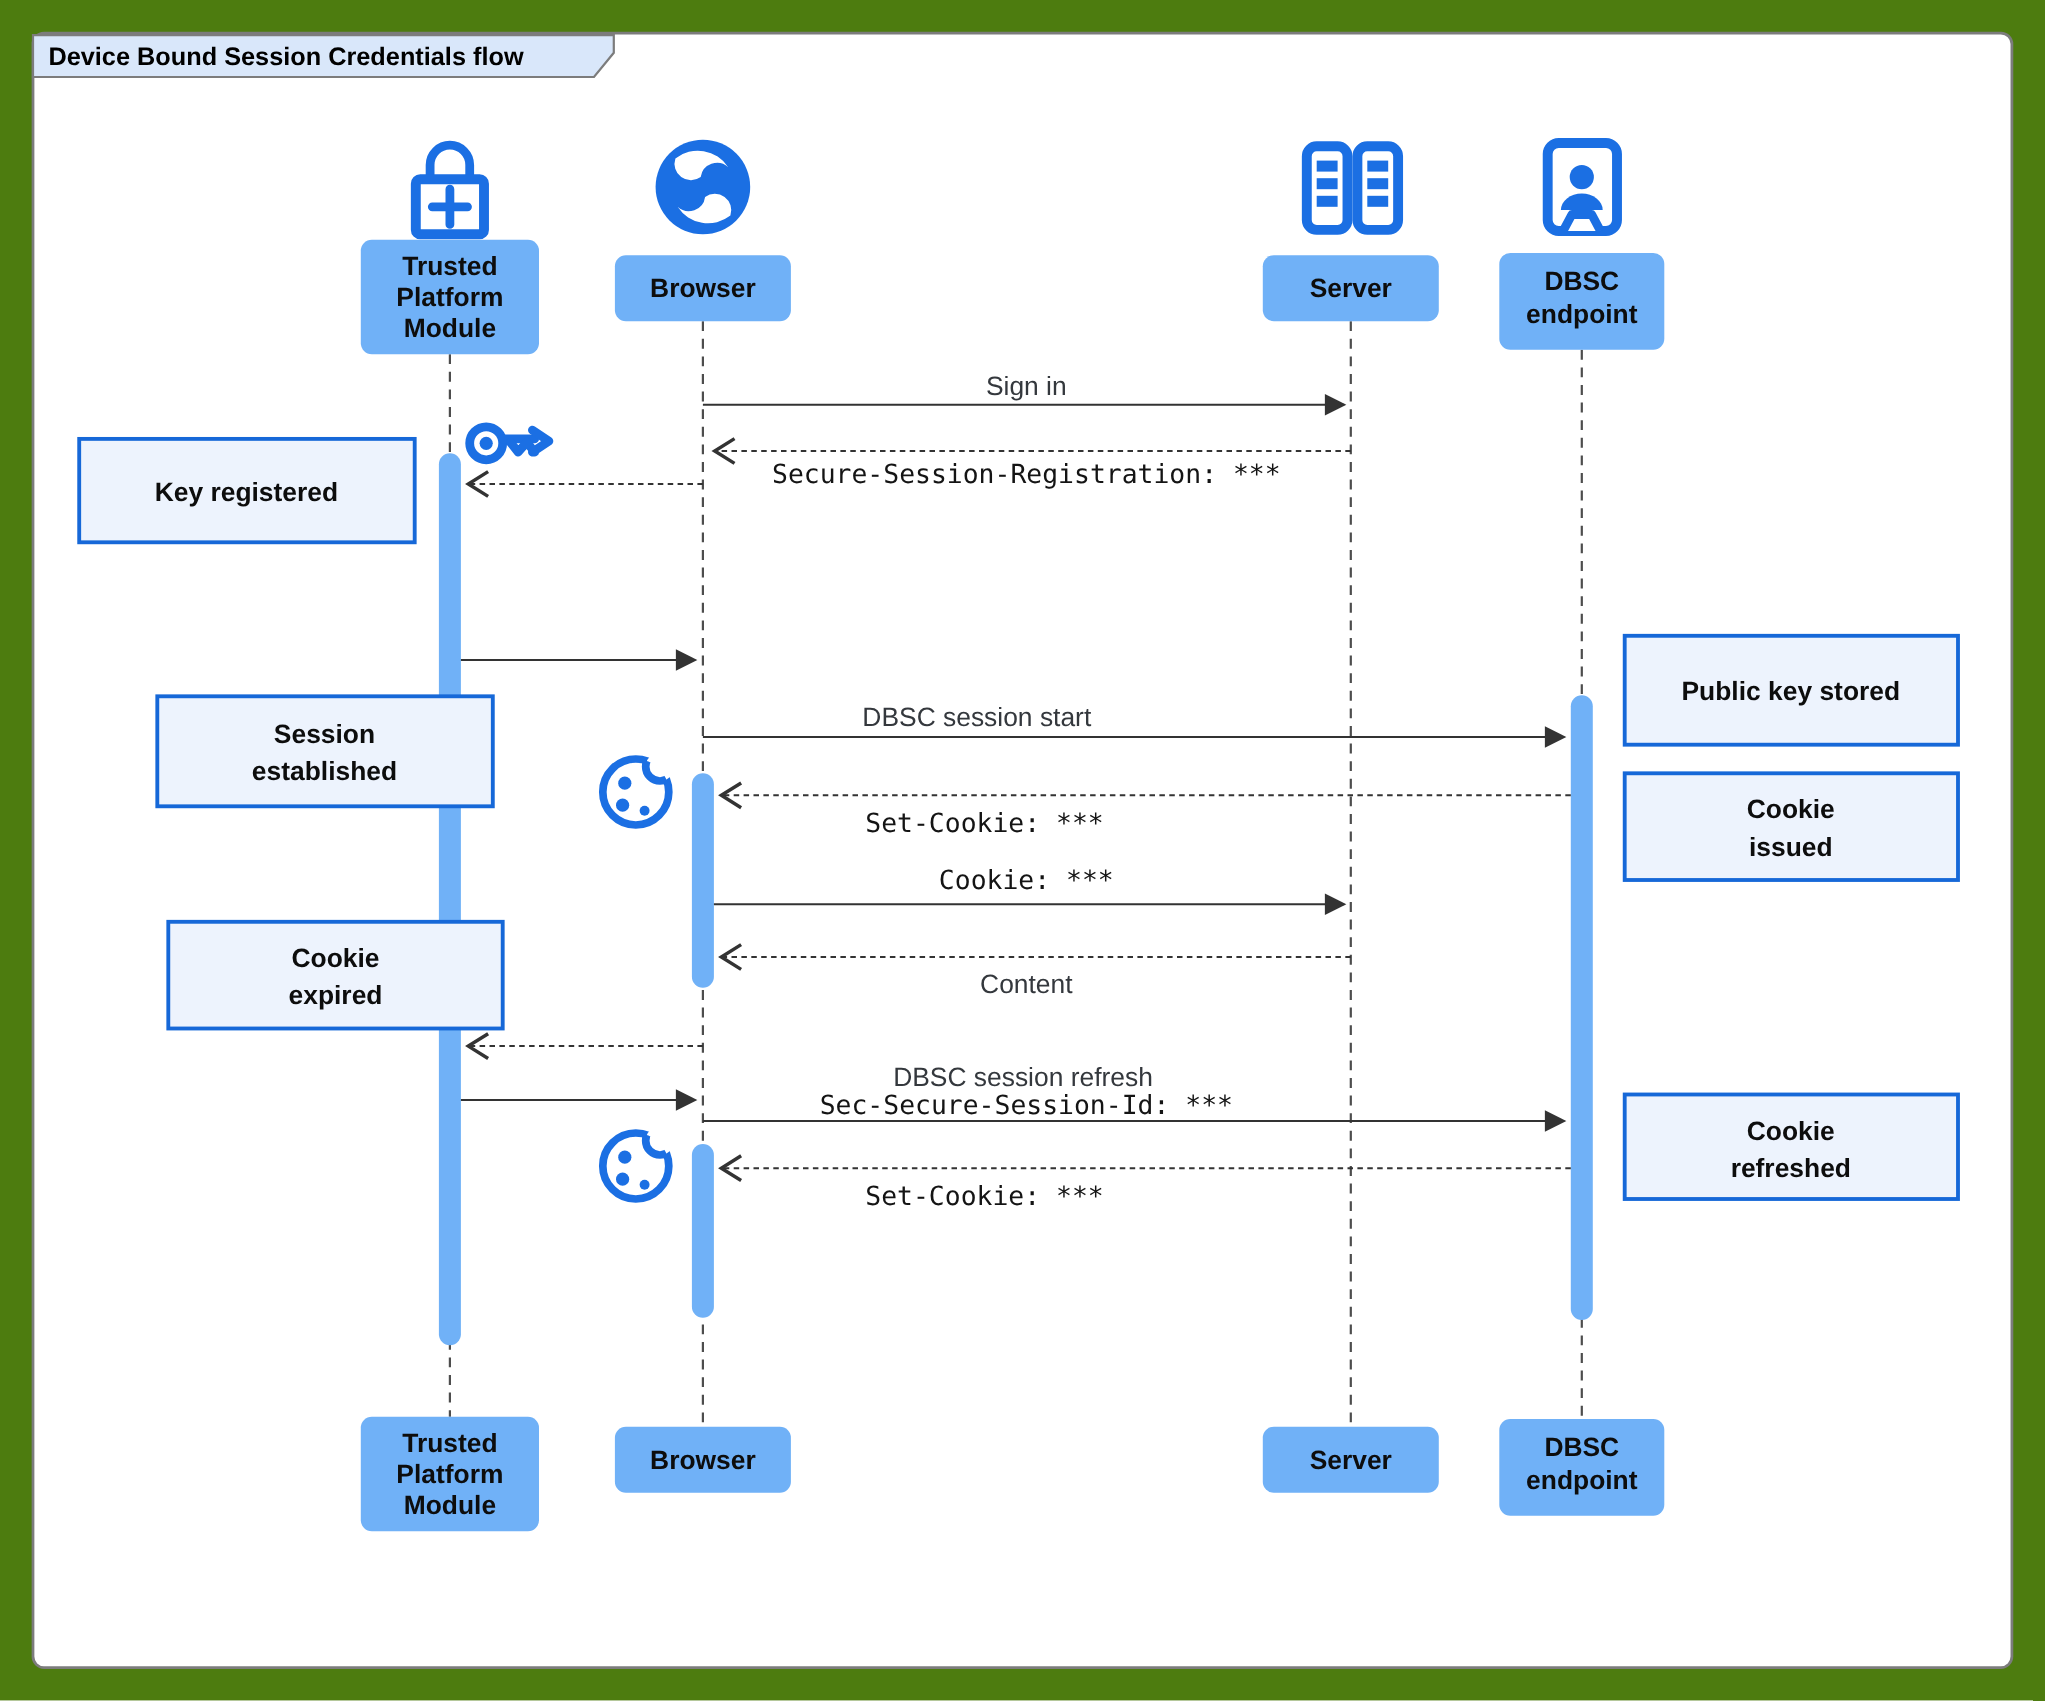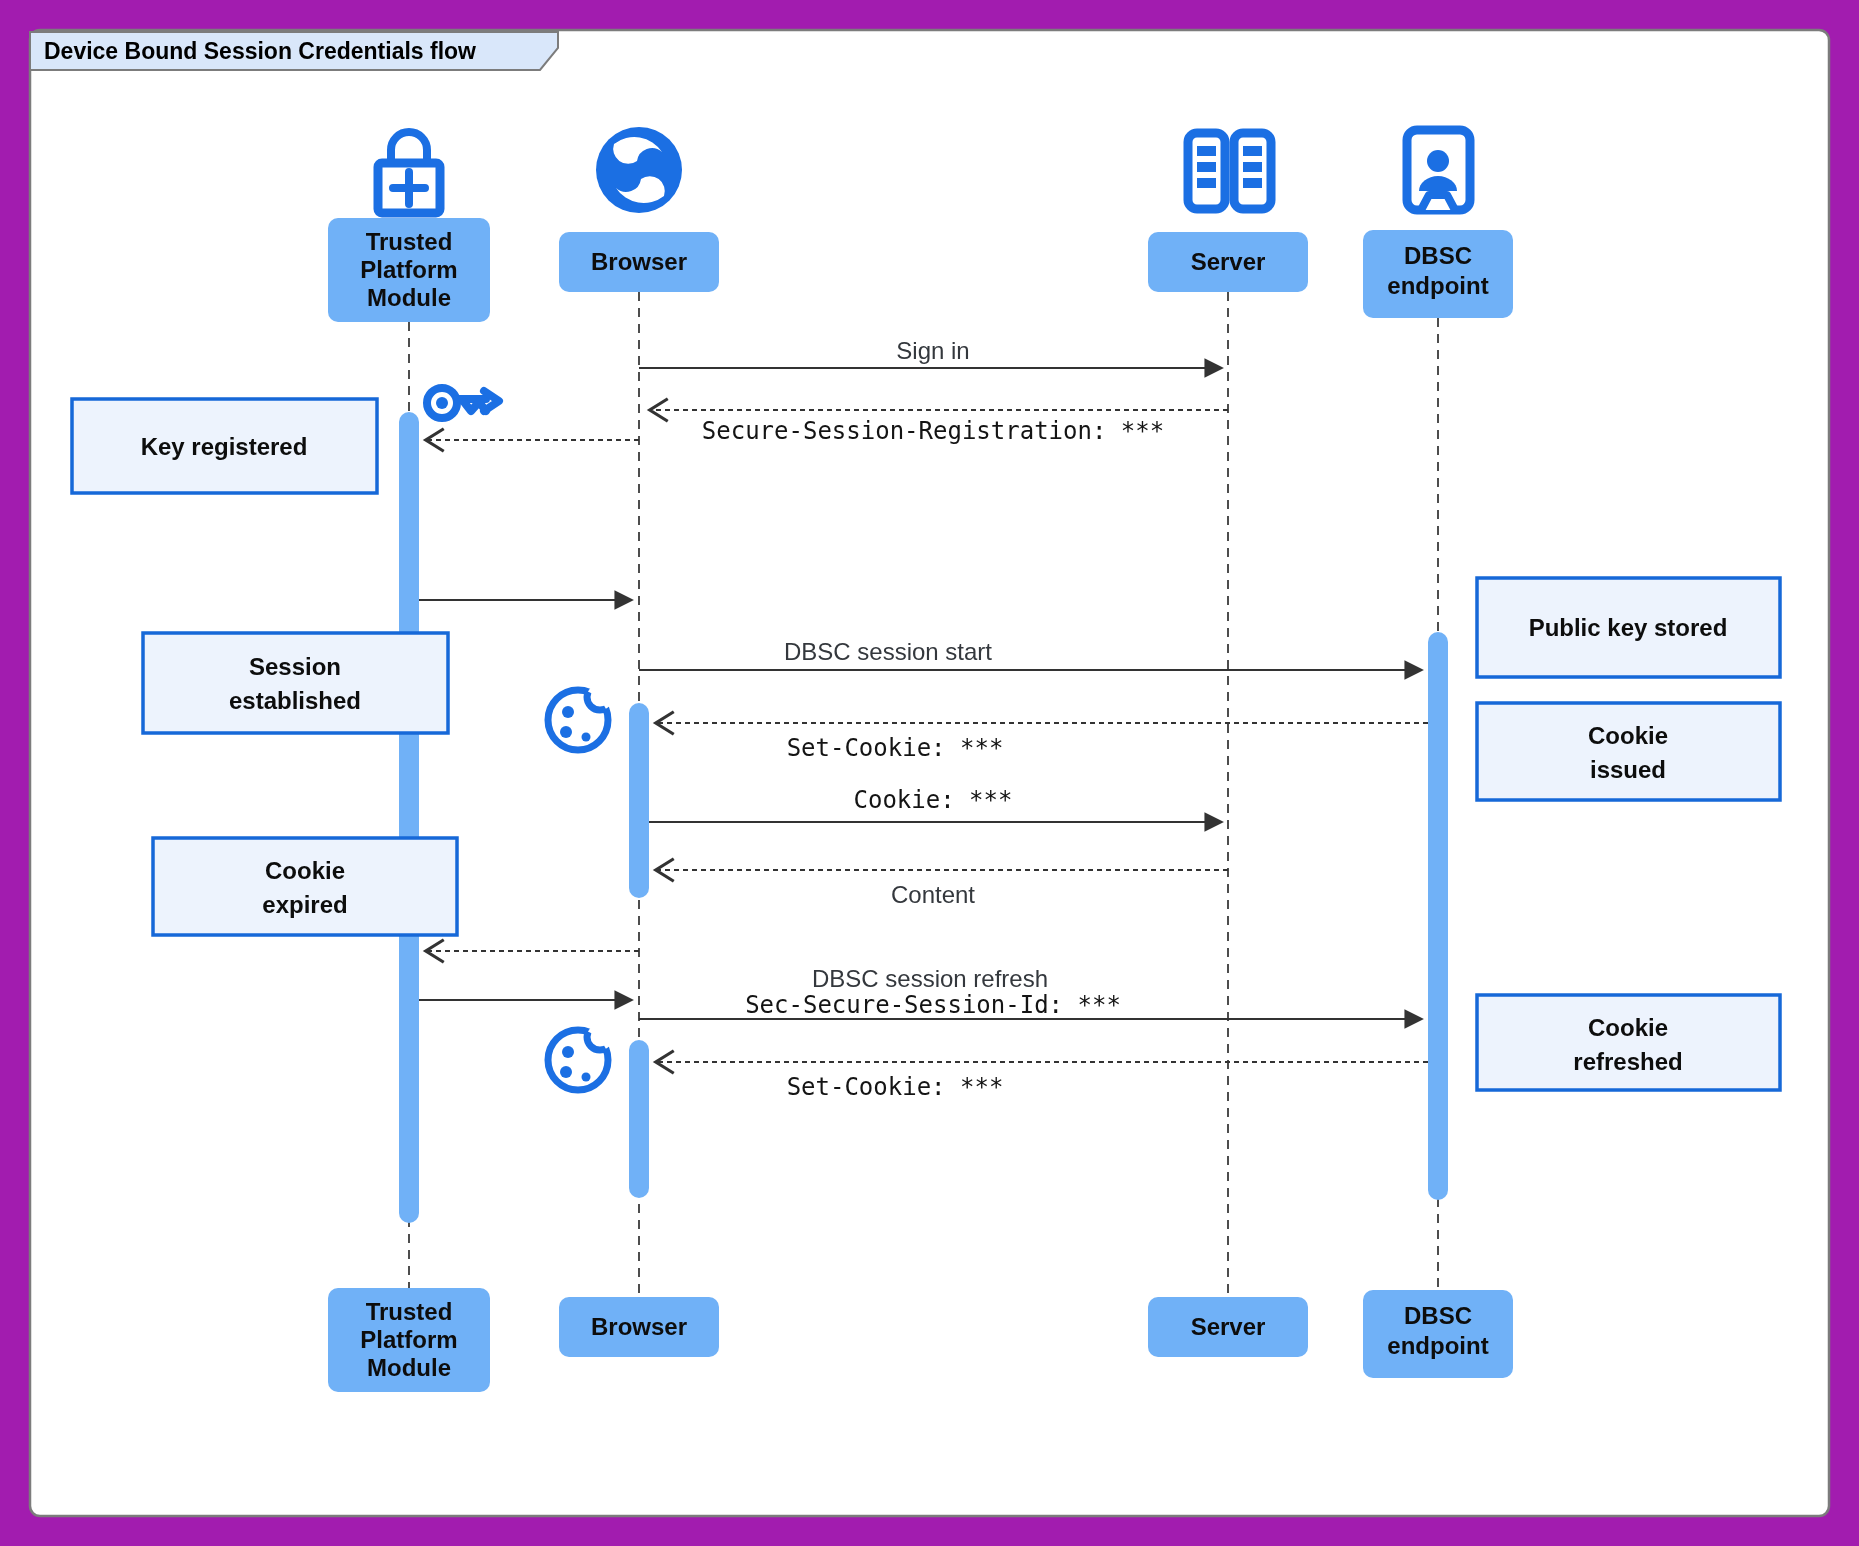--- a/index.html
+++ b/index.html
@@ -1,16 +1,16 @@
 <!DOCTYPE html>
 <html style="--accent: #1b6fe3; --box: #70b1f7; --notefill: #edf3fd; --noteborder: #1668d8; --line: #333333; --frame: #7c7c7c; --titlefill: #d9e7fa;"><head>
 <meta charset="utf-8">
 <style>
   html,body{margin:0;padding:0;background:#fff;}
-  .stage{width:1859px;height:1546px;position:relative;background:#a21caf;}
+  .stage{width:1859px;height:1546px;position:relative;background:#4d7c0f;}
   :root{
     --accent:#1b6fe3; --box:#70b1f7; --notefill:#edf3fd; --noteborder:#1668d8;
     --line:#333333; --frame:#7c7c7c; --titlefill:#d9e7fa;
   }
   .frame{fill:#fff;stroke:var(--frame);stroke-width:2.5;}
   .titletab{fill:var(--titlefill);stroke:var(--frame);stroke-width:2;}
   .title-text{font:bold 23px "Liberation Sans",sans-serif;fill:#000;}
   .lifeline{stroke:#4d4d4d;stroke-width:2;stroke-dasharray:9 7;fill:none;}
   .bar{fill:var(--box);}
   .pbox{fill:var(--box);}

